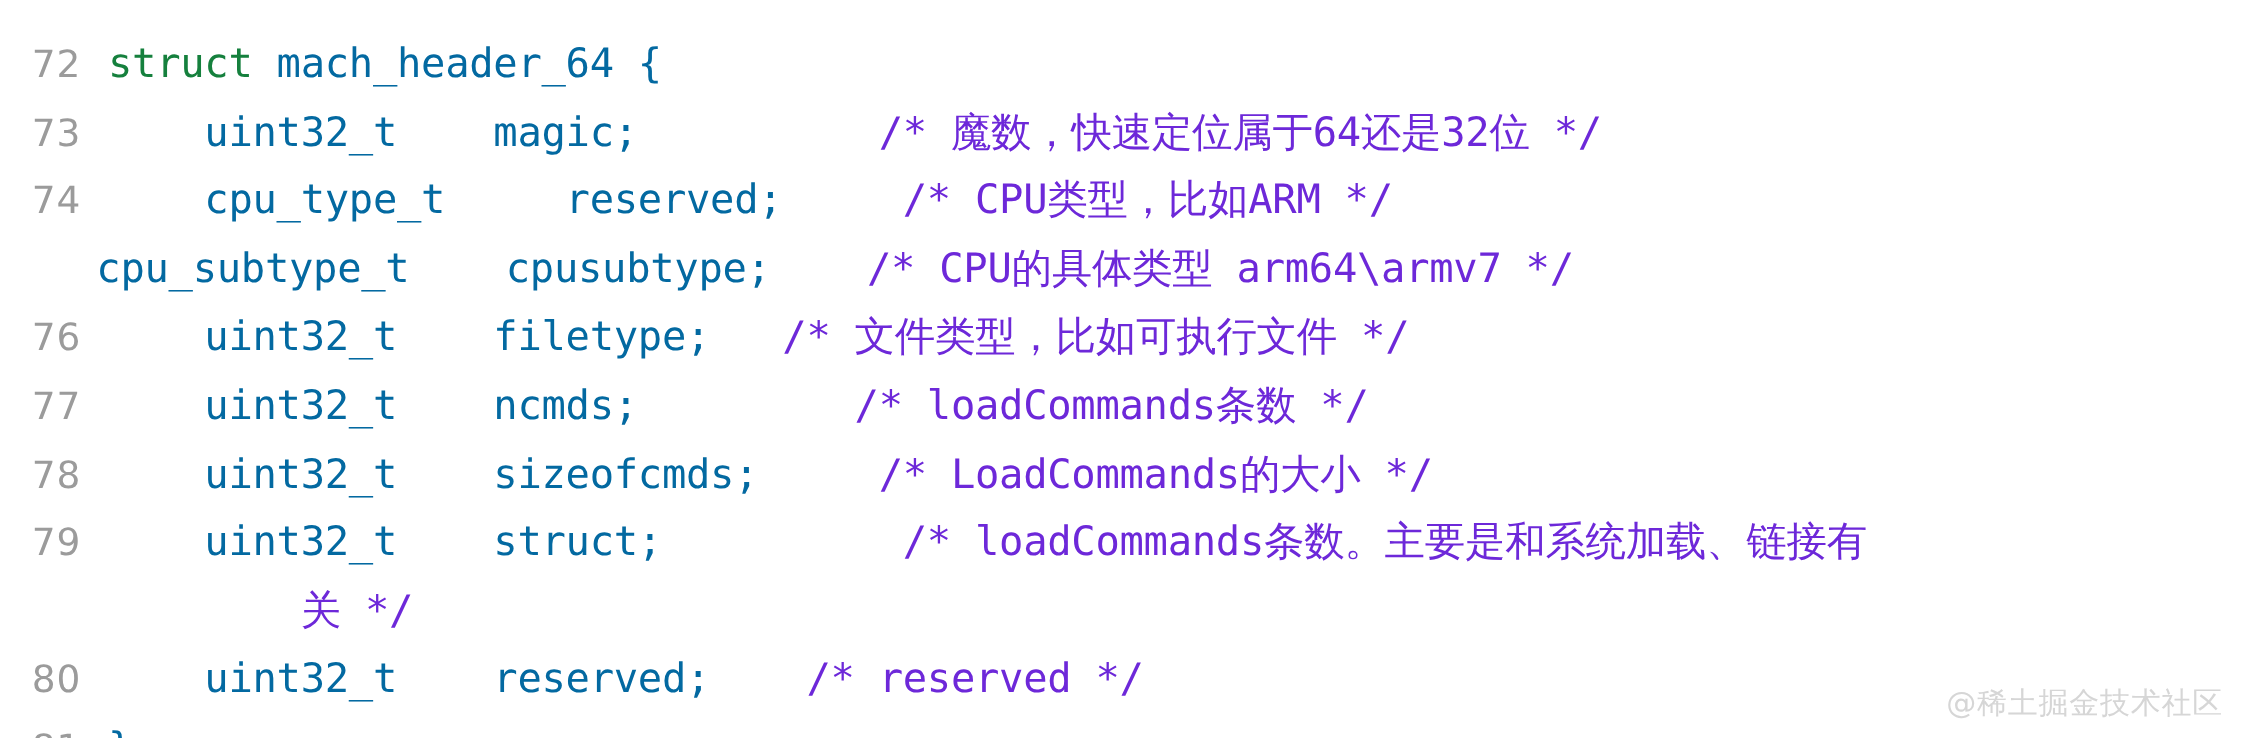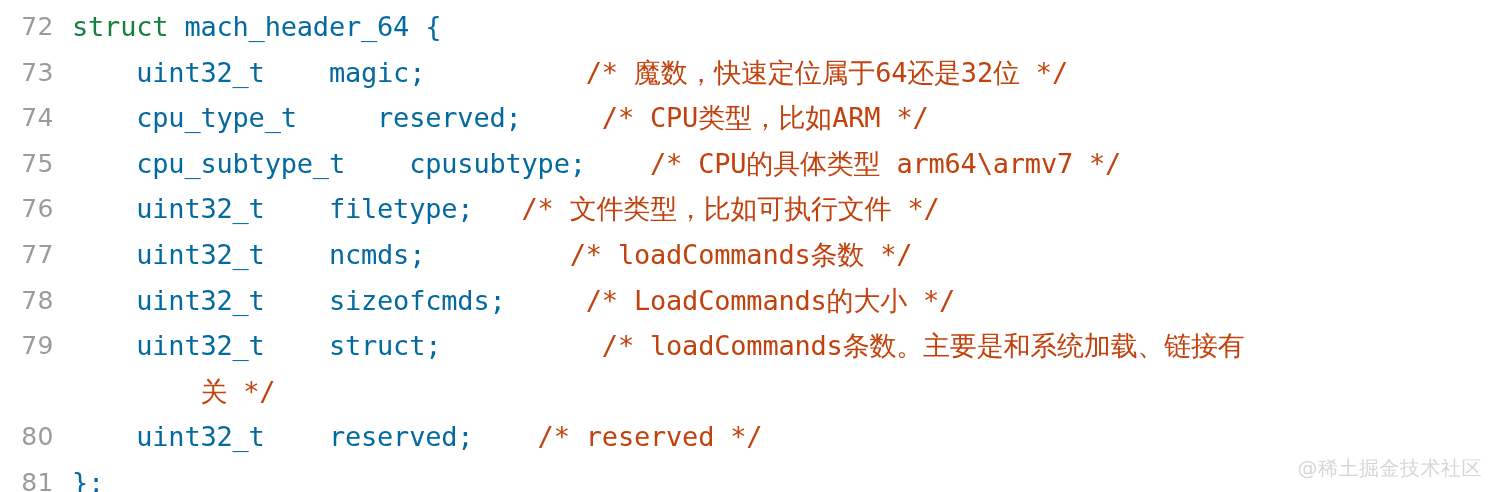--- a/index.html
+++ b/index.html
@@ -12,21 +12,21 @@
     height: 492px;
     overflow: hidden;
     font-family: "DejaVu Sans Mono", "Liberation Mono", monospace;
   }
   #code-block {
     position: relative;
     width: 1512px;
     height: 492px;
     background: #ffffff;
     box-sizing: border-box;
-    padding-top: 4px;
+    padding-top: 20px;
   }
   .code-line {
     display: flex;
     align-items: flex-start;
     height: 45.6px;
     line-height: 45.6px;
     white-space: pre;
   }
   .ln {
     width: 72px;
@@ -47,21 +47,21 @@
     color: #111111;
     font-family: "DejaVu Sans Mono", "Liberation Mono", monospace;
     letter-spacing: -0.2px;
     white-space: pre;
     overflow: hidden;
   }
   .kw {
     color: #15803d;
   }
   .cmt {
-    color: #c2410c;
+    color: #6d28d9;
   }
   .plain {
     color: #0369a1;
   }
   .wrap-line .content {
     padding-left: 0;
   }
   #watermark {
     position: absolute;
     right: 30px;
@@ -101,21 +101,20 @@
     <span class="ln">73</span>
     <span class="content"><span class="kw"></span><span class="plain">    uint32_t    magic;          </span><span class="cmt">/* 魔数，快速定位属于64还是32位 */</span></span>
   </div>
 
   <div class="code-line">
     <span class="ln">74</span>
     <span class="content"><span class="kw"></span><span class="plain">    cpu_type_t     reserved;     </span><span class="cmt">/* CPU类型，比如ARM */</span></span>
   </div>
 
   <div class="code-line">
-    <span class="ln">75</span>
     <span class="content"><span class="kw"></span><span class="plain">    cpu_subtype_t    cpusubtype;    </span><span class="cmt">/* CPU的具体类型 arm64\armv7 */</span></span>
   </div>
 
   <div class="code-line">
     <span class="ln">76</span>
     <span class="content"><span class="kw"></span><span class="plain">    uint32_t    filetype;   </span><span class="cmt">/* 文件类型，比如可执行文件 */</span></span>
   </div>
 
   <div class="code-line">
     <span class="ln">77</span>

